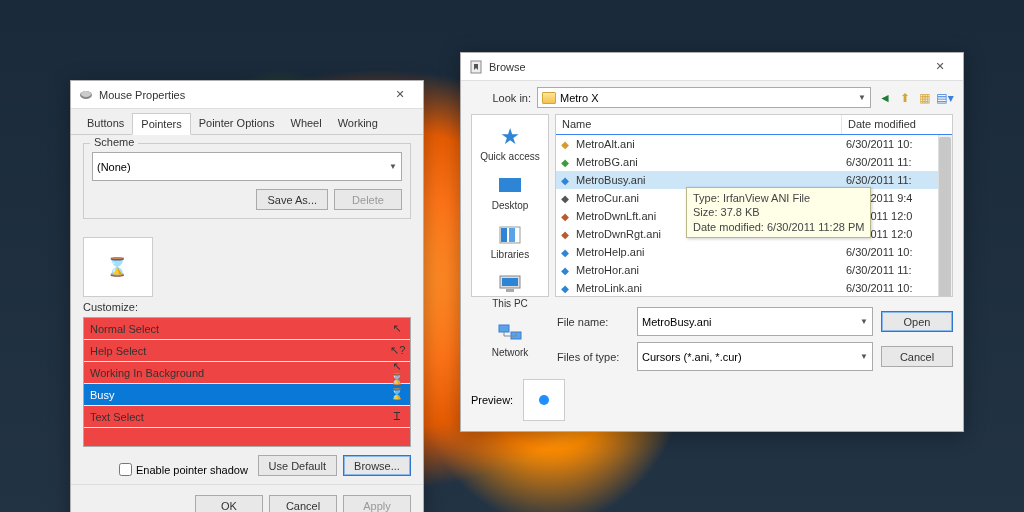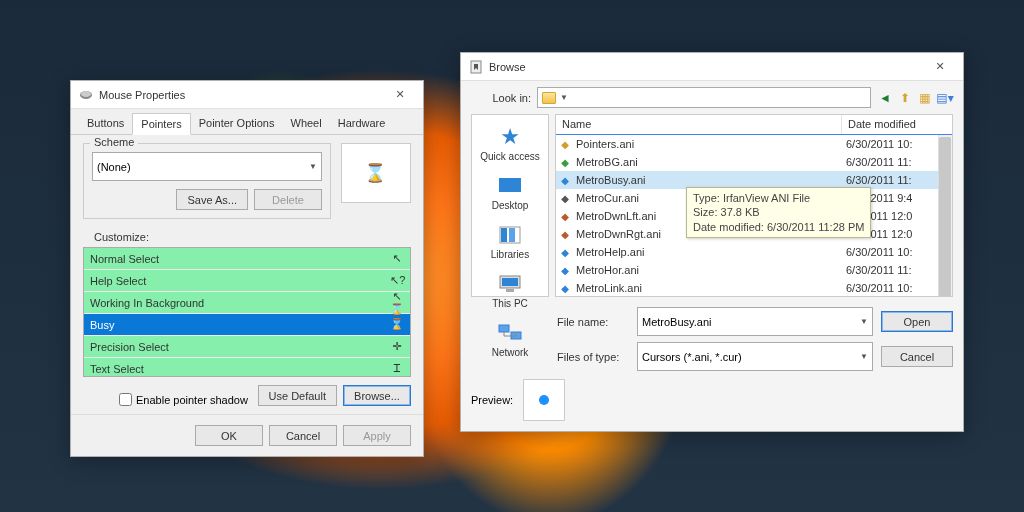--- a/index.html
+++ b/index.html
@@ -15,22 +15,22 @@
 .tab.active { background:#fff; border:1px solid #ccc; border-bottom:1px solid #fff; margin-bottom:-1px; }
 .mp-body { padding:8px 12px; background:#f0f0f0; }
 .group { border:1px solid #ccc; padding:8px; position:relative; margin-bottom:8px; }
 .group-label { position:absolute; top:-8px; left:6px; background:#f0f0f0; padding:0 4px; color:#333; }
 .combo { flex:1; height:29px; border:1px solid #aaa; background:#fff; display:flex; align-items:center; padding:0 4px; justify-content:space-between; }
 .combo-arrow { font-size:8px; color:#555; }
 .btn { height:21px; min-width:68px; border:1px solid #aaa; background:#e8e8e8; cursor:pointer; color:#333; padding: 0 10px;}
 .btn:disabled, .btn.disabled { color:#999; }
 .btn.primary { border:1px solid #2e77cc; box-shadow: inset 0 0 0 1px #88b8ec;}
 .preview-box { width:70px; height:60px; border:1px solid #ccc; background:#fff; display:flex; align-items:center; justify-content:center; }
-.cust-label { margin:4px 11px; color:#333; }
-.listbox { border:1px solid #aaa; background:#86efac; height:130px; overflow-y:scroll; }
+.cust-label { margin:4px 0; color:#333; }
+.listbox { border:1px solid #aaa; background:#ef4444; height:130px; overflow-y:scroll; }
 .list-item { height:22px; display:flex; align-items:center; justify-content:space-between; padding:0 6px; border-bottom:1px solid #eee; color:#333;}
 .list-item.selected { background:#0a78d6; color:#fff; }
 .cursor-ico { width:14px; text-align:center; color:#333; }
 .list-item.selected .cursor-ico { color:#fff; }
 .chk-row { display:flex; align-items:center; gap:4px; margin-top:8px;padding-left:36px; }
 .btn-row { display:flex; gap:6px; justify-content:flex-end; margin-top:8px; }
 .footer-row { display:flex; gap:6px; justify-content:flex-end; padding:10px 12px; border-top:1px solid #ddd; }
 
 
 .browse { left:460px; top:52px; width:504px; height:380px; }
@@ -80,24 +80,24 @@
         </svg>
     </span>
     <span class="title-text">Mouse Properties</span>
     <span class="close-btn">✕</span>
   </div>
   <div class="tabs">
     <div class="tab">Buttons</div>
     <div class="tab active">Pointers</div>
     <div class="tab">Pointer Options</div>
     <div class="tab">Wheel</div>
-    <div class="tab">Hardware</div>
+    <div class="tab">Working</div>
   </div>
   <div class="mp-body">
-    <div style="display:flex; gap:10px;">
+    <div style="display:flex; gap:10px;flex-direction:column;">
       <div class="group" style="flex:1;">
         <span class="group-label">Scheme</span>
         <div class="combo">
           <span>(None)</span>
           <span class="combo-arrow">▼</span>
         </div>
         <div class="btn-row" style="margin-top:8px;">
           <button class="btn">Save As...</button>
           <button class="btn disabled">Delete</button>
         </div>
@@ -116,24 +116,20 @@
           <span>Help Select</span>
           <span class="cursor-ico">↖?</span>
         </div>
       <div class="list-item">
           <span>Working In Background</span>
           <span class="cursor-ico">↖⌛</span>
         </div>
       <div class="list-item selected">
           <span>Busy</span>
           <span class="cursor-ico">⌛</span>
-        </div>
-      <div class="list-item">
-          <span>Precision Select</span>
-          <span class="cursor-ico">✛</span>
         </div>
       <div class="list-item">
           <span>Text Select</span>
           <span class="cursor-ico">Ꮖ</span>
         </div>
     </div>
     <div style="display:flex; justify-content:space-between; align-items:center; margin-top:8px;">
       <label class="chk-row">
         <input type="checkbox" style="">
         <span>Enable pointer shadow</span>
@@ -160,20 +156,21 @@
         </svg>
     </span>
     <span class="title-text">Browse</span>
     <span class="close-btn">✕</span>
   </div>
   <div class="browse-body">
     <div class="lookin-row">
       <label>Look in:</label>
       <div class="lookin-combo">
         <span class="folder-ico"></span>
+        <span style="flex:1">Metro X</span>
         <span class="combo-arrow">▼</span>
       </div>
       <div class="toolbar-icons">
         <span class="tb-ico" style="color:#1e7e34">◄</span>
         <span class="tb-ico" style="color:#d4a636">⬆</span>
         <span class="tb-ico" style="color:#d4a636">▦</span>
         <span class="tb-ico" style="color:#3b7dd8">▤▾</span>
       </div>
     </div>
     <div class="browse-main">
@@ -225,21 +222,21 @@
         <div class="file-header">
           <div class="fh-name">Name</div>
           <div class="fh-date">Date modified</div>
         </div>
         <div class="file-list" id="file-list">
           <div class="scroll-track">
               <div class="scroll-thumb" style="top:2px;height:160px"></div>
             </div>
         <div class="file-row">
               <span class="fr-icon" style="color:#d49b2e">◆</span>
-              <span class="fr-name">Pointers.ani</span>
+              <span class="fr-name">MetroAlt.ani</span>
               <span class="fr-date">6/30/2011 10:</span>
             </div>
             <div class="file-row">
               <span class="fr-icon" style="color:#3b9e3b">◆</span>
               <span class="fr-name">MetroBG.ani</span>
               <span class="fr-date">6/30/2011 11:</span>
             </div>
             <div class="file-row sel">
               <span class="fr-icon" style="color:#2e85d6">◆</span>
               <span class="fr-name">MetroBusy.ani</span>

